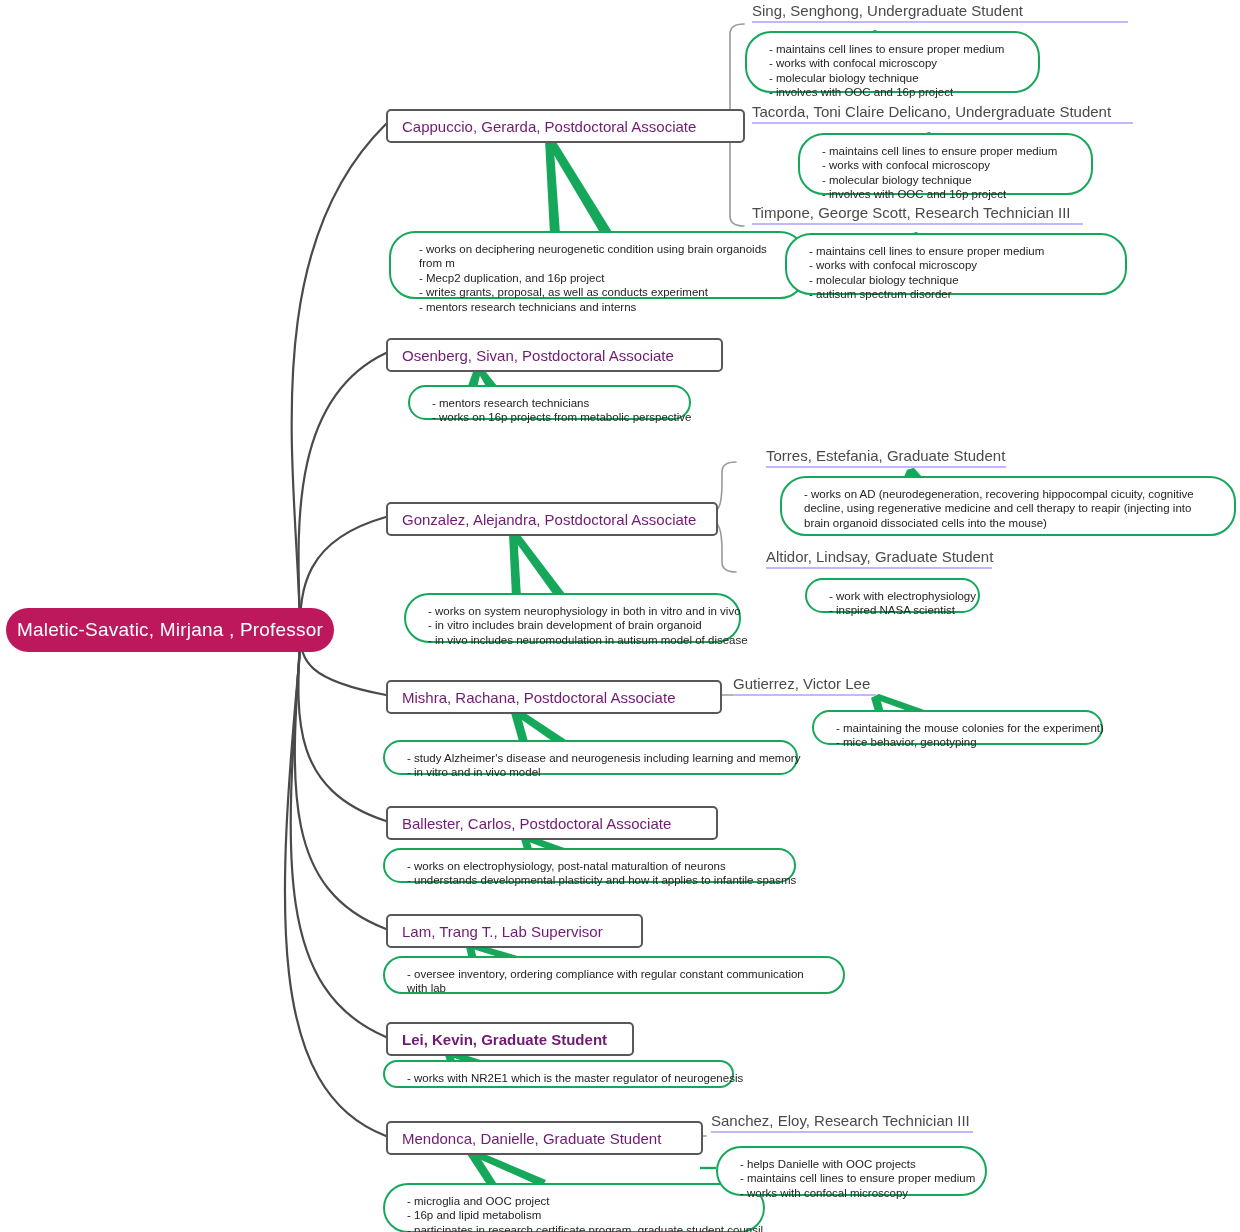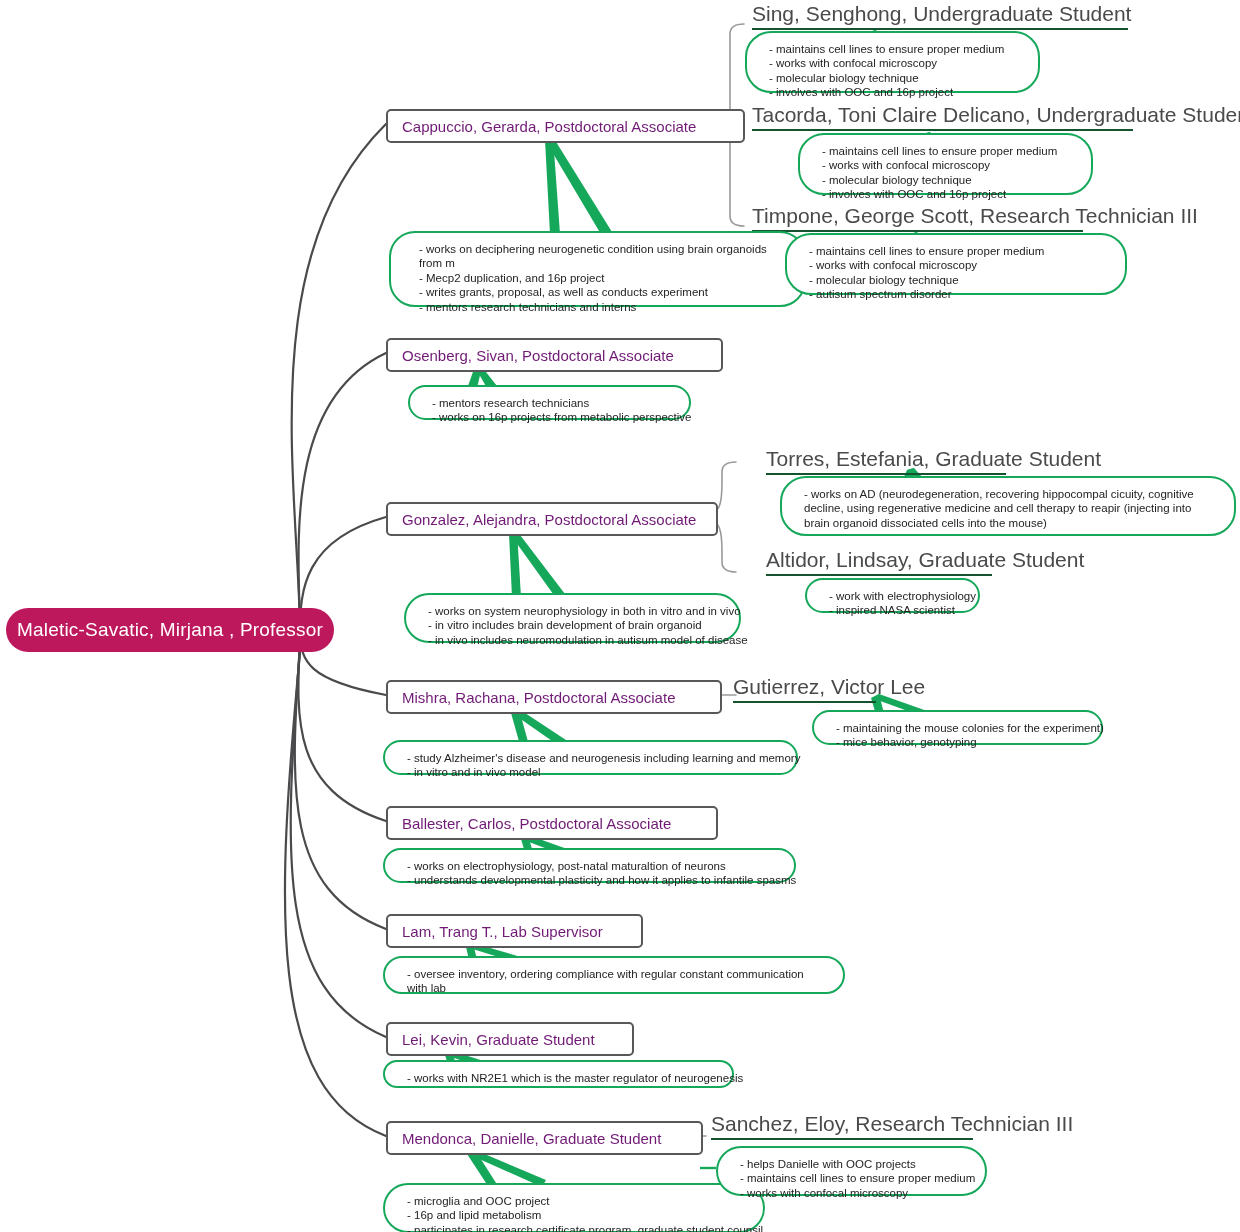--- a/index.html
+++ b/index.html
@@ -21,22 +21,22 @@
 
   
   .branch-node{
     position:absolute;background:#ffffff;border:2px solid #58585a;
     border-radius:5px;display:flex;align-items:center;
     padding:0 14px;font-size:15px;color:#701a75;white-space:nowrap;
   }
 
   
   .sub-node{
-    position:absolute;font-size:21px;color:#4a4a4c;white-space:nowrap;
-    border-bottom:2px solid #14532d;padding-bottom:2px;
+    position:absolute;font-size:15px;color:#4a4a4c;white-space:nowrap;
+    border-bottom:2px solid #c4b5fd;padding-bottom:2px;
   }
 
   
   .callout{
     position:absolute;background:#ffffff;border:2px solid #16a85a;
     border-radius:26px;font-size:11.5px;line-height:14.4px;color:#232323;
     padding:9px 18px 9px 22px;box-sizing:border-box;
   }
   .callout div{white-space:nowrap;}
   .callout div.wrap{white-space:normal;}
@@ -129,21 +129,21 @@
   </svg>
 
   <div class="root-node" style="left:6px;top:608px;width:328px;height:44px;">
     <span>Maletic-Savatic, Mirjana , Professor</span>
   </div>
 
   <div class="branch-node" style="left:386px;top:109px;width:327px;height:30px;">
     <span>Cappuccio, Gerarda, Postdoctoral Associate</span>
   </div>
 
-  <div class="callout z-low" style="left:389px;top:231px;width:417px;height:76px;padding-left:28px;">
+  <div class="callout z-low" style="left:389px;top:231px;width:417px;height:68px;padding-left:28px;">
     <div class="wrap">- works on deciphering neurogenetic condition using brain organoids from m</div>
     <div>- Mecp2 duplication, and 16p project</div>
     <div>- writes grants, proposal, as well as conducts experiment</div>
     <div>- mentors research technicians and interns</div>
   </div>
 
   <div class="sub-node" style="left:752px;top:2px;width:376px;">
     <span>Sing, Senghong, Undergraduate Student</span>
   </div>
   <div class="callout z-high" style="left:745px;top:31px;width:295px;height:62px;">
@@ -229,21 +229,21 @@
     <div>- understands developmental plasticity and how it applies to infantile spasms</div>
   </div>
 
   <div class="branch-node" style="left:386px;top:914px;width:225px;height:30px;">
     <span>Lam, Trang T., Lab Supervisor</span>
   </div>
   <div class="callout" style="left:383px;top:956px;width:462px;height:38px;">
     <div class="wrap">- oversee inventory, ordering compliance with regular constant communication with lab</div>
   </div>
 
-  <div class="branch-node" style="left:386px;top:1022px;width:216px;height:30px;">
+  <div class="branch-node" style="left:386px;top:1022px;width:216px;height:30px;font-weight:bold;">
     <span>Lei, Kevin, Graduate Student</span>
   </div>
   <div class="callout" style="left:383px;top:1060px;width:351px;height:28px;">
     <div>- works with NR2E1 which is the master regulator of neurogenesis</div>
   </div>
 
   <div class="branch-node" style="left:386px;top:1121px;width:285px;height:30px;">
     <span>Mendonca, Danielle, Graduate Student</span>
   </div>
   <div class="callout" style="left:383px;top:1183px;width:382px;height:50px;">

